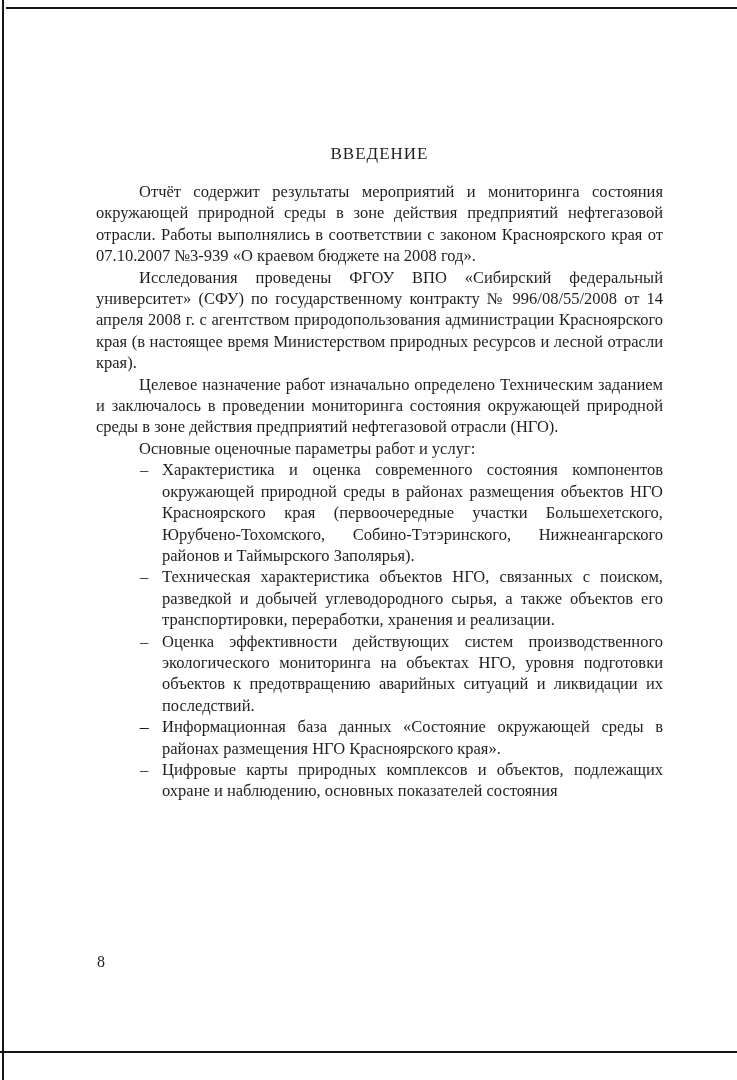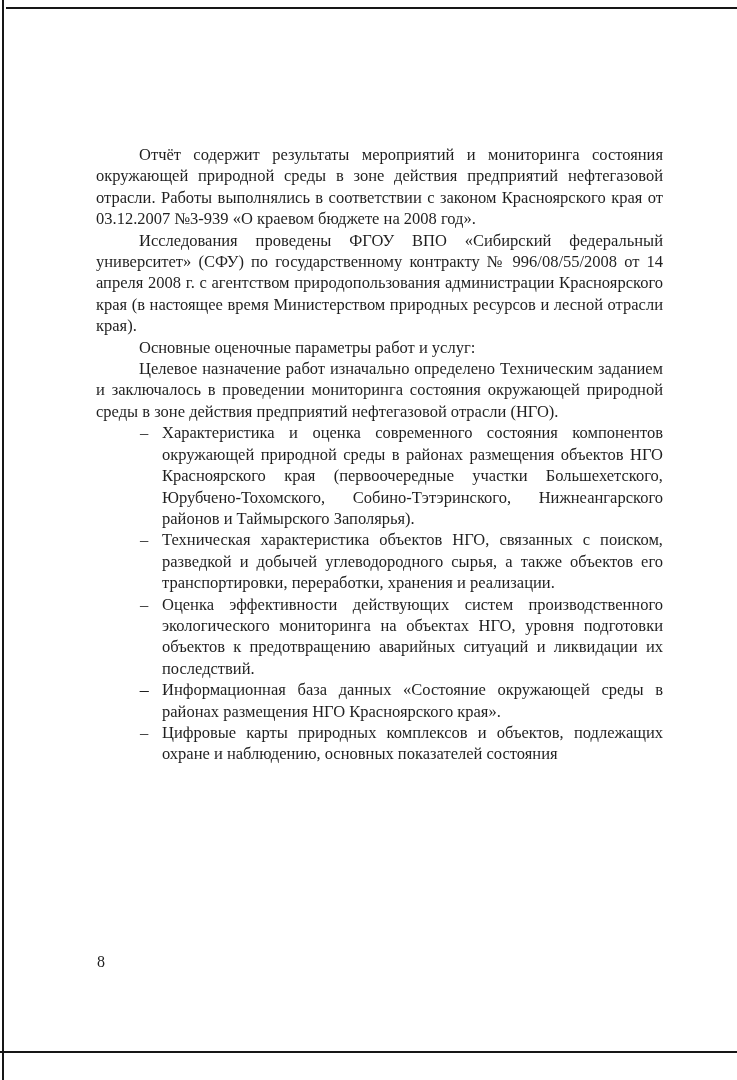--- a/index.html
+++ b/index.html
@@ -68,25 +68,26 @@
 </style>
 </head>
 <body>
 
 <div class="edge edge-top"></div>
 <div class="edge edge-left"></div>
 <div class="edge edge-bottom"></div>
 
 <div class="page-content">
 
+  <h1 class="doc-title">ВВЕДЕНИЕ</h1>
 
-  <p class="para">Отчёт содержит результаты мероприятий и мониторинга состояния окружающей природной среды в зоне действия предприятий нефтегазовой отрасли. Работы выполнялись в соответствии с законом Красноярского края от 03.12.2007 №3-939 «О краевом бюджете на 2008 год».</p>
+  <p class="para">Отчёт содержит результаты мероприятий и мониторинга состояния окружающей природной среды в зоне действия предприятий нефтегазовой отрасли. Работы выполнялись в соответствии с законом Красноярского края от 07.10.2007 №3-939 «О краевом бюджете на 2008 год».</p>
   <p class="para">Исследования проведены ФГОУ ВПО «Сибирский федеральный университет» (СФУ) по государственному контракту № 996/08/55/2008 от 14 апреля 2008 г. с агентством природопользования администрации Красноярского края (в настоящее время Министерством природных ресурсов и лесной отрасли края).</p>
+  <p class="para">Целевое назначение работ изначально определено Техническим заданием и заключалось в проведении мониторинга состояния окружающей природной среды в зоне действия предприятий нефтегазовой отрасли (НГО).</p>
   <p class="para">Основные оценочные параметры работ и услуг:</p>
-  <p class="para">Целевое назначение работ изначально определено Техническим заданием и заключалось в проведении мониторинга состояния окружающей природной среды в зоне действия предприятий нефтегазовой отрасли (НГО).</p>
 
   <div class="doc-list">
     <div class="list-item">
       <span class="dash">–</span>
       <span>Характеристика и оценка современного состояния компонентов окружающей природной среды в районах размещения объектов НГО Красноярского края (первоочередные участки Большехетского, Юрубчено-Тохомского, Собино-Тэтэринского, Нижнеангарского районов и Таймырского Заполярья).</span>
     </div>
     <div class="list-item">
       <span class="dash">–</span>
       <span>Техническая характеристика объектов НГО, связанных с поиском, разведкой и добычей углеводородного сырья, а также объектов его транспортировки, переработки, хранения и реализации.</span>
     </div>

